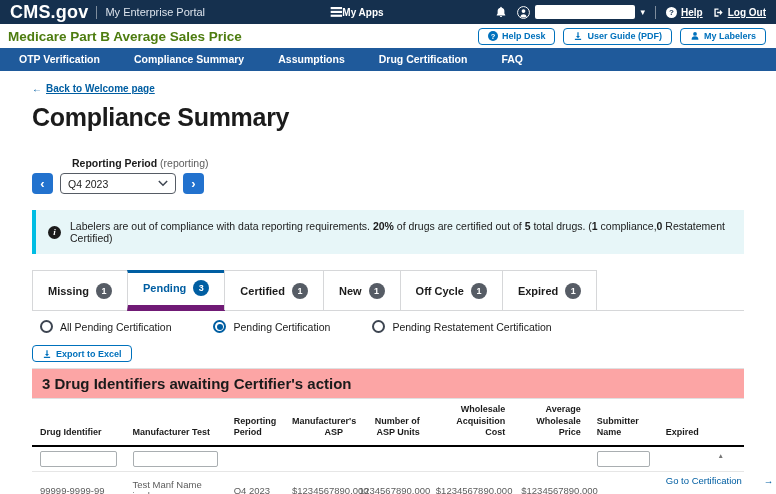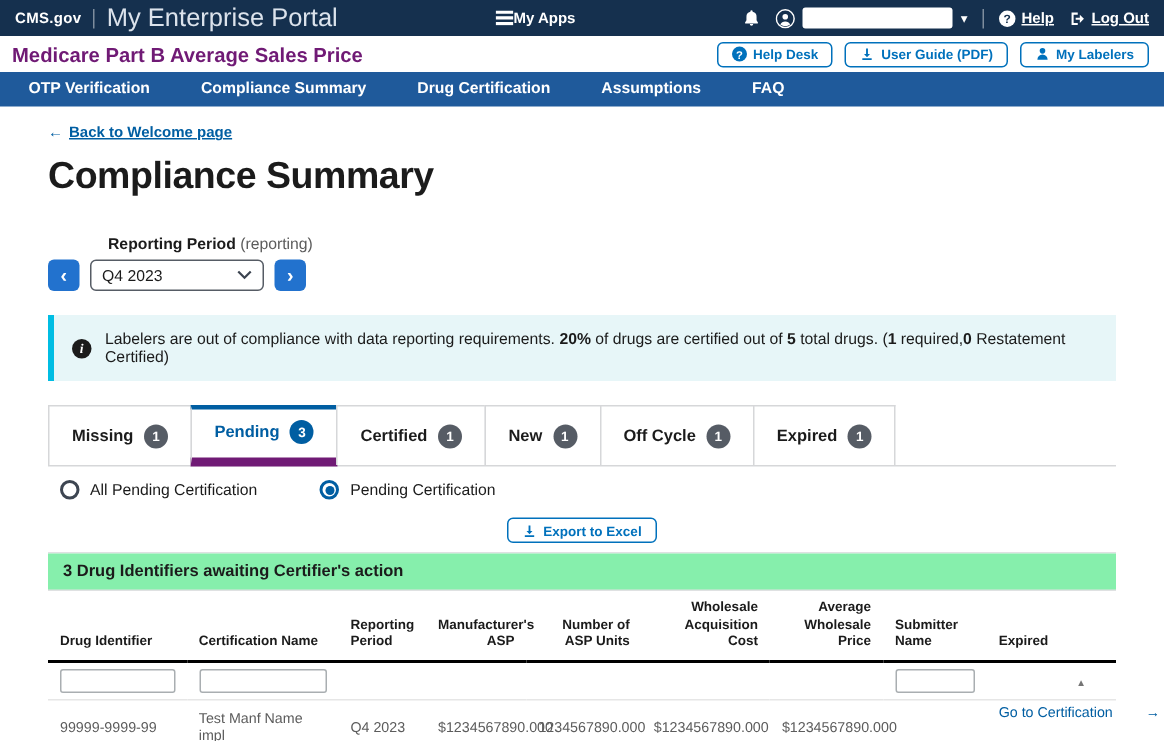--- a/index.html
+++ b/index.html
@@ -9,36 +9,36 @@
   *{box-sizing:border-box}
   html,body{margin:0;padding:0}
   body{
     width:776px;height:494px;overflow:hidden;background:#fff;
     font-family:"Liberation Sans",sans-serif;color:#1b1b1b;position:relative;
   }
   
   .topbar{height:24px;background:var(--navy);display:flex;align-items:center;
     padding:0 10px;color:#fff;position:relative;}
   .brand-group{display:flex;align-items:center;gap:8px}
-  .brand{font-weight:bold;font-size:10px;letter-spacing:.2px}
+  .brand{font-weight:bold;font-size:18px;letter-spacing:.2px}
   .vdiv{width:1px;height:13px;background:rgba(255,255,255,.45)}
-  .portal{font-size:17px;color:#dce3ec;font-weight:300}
+  .portal{font-size:11px;color:#dce3ec;font-weight:300}
   .myapps{position:absolute;left:46%;transform:translateX(-50%);display:flex;
     align-items:center;gap:0;font-size:10px;font-weight:bold;cursor:pointer}
   .top-right{margin-left:auto;display:flex;align-items:center;gap:10px;font-size:10px}
   .redacted-name{width:100px;height:14px;background:#fff;border-radius:2px}
   .caret{font-size:9px;color:#fff;line-height:1}
   .top-link{display:flex;align-items:center;gap:4px;text-decoration:underline;
     color:#fff;font-weight:bold;cursor:pointer}
   .qmark-topbar{width:11px;height:11px;border-radius:50%;background:#fff;color:var(--navy);
     font-size:8px;font-weight:bold;display:flex;align-items:center;justify-content:center;text-decoration:none}
   .user-group{display:flex;align-items:center;gap:5px;cursor:pointer}
   
   .appbar{height:24px;display:flex;align-items:center;padding:0 8px;justify-content:space-between}
-  .app-title{font-size:13.5px;font-weight:bold;color:#701a75}
+  .app-title{font-size:13.5px;font-weight:bold;color:#4d7c0f}
   .appbar-buttons{display:flex;gap:8px;padding-right:2px}
   .btn-outline{height:17px;border:1px solid var(--btnblue);border-radius:4px;background:#fff;
     color:var(--btnblue);font-size:9px;font-weight:bold;display:flex;align-items:center;
     gap:4px;padding:0 9px;cursor:pointer;font-family:inherit}
   .qmark-btn{width:10px;height:10px;border-radius:50%;background:var(--btnblue);color:#fff;
     font-size:7.5px;font-weight:bold;display:flex;align-items:center;justify-content:center}
   
   .nav{height:23px;background:var(--navblue);display:flex;align-items:center;padding:0 2px}
   .nav-item{color:#fff;font-size:10.5px;font-weight:bold;padding:0 17px;cursor:pointer;line-height:23px}
   
@@ -76,25 +76,25 @@
   .badge{min-width:16px;height:16px;padding:0 3px;border-radius:9px;background:var(--badge);
     color:#fff;font-size:9px;font-weight:bold;display:flex;align-items:center;justify-content:center}
   .tab.active .badge{background:var(--primary)}
   
   .radios{margin-top:9px;display:flex;gap:42px;margin-left:8px;font-size:10.5px}
   .radio-opt{display:flex;align-items:center;gap:7px;cursor:pointer}
   .radio{width:13px;height:13px;min-width:13px;border:2px solid #3d4551;border-radius:50%;position:relative}
   .radio.sel{border-color:var(--primary)}
   .radio.sel::after{content:"";position:absolute;inset:1.5px;background:var(--primary);border-radius:50%}
   
-  .export-row{margin-top:12px;display:flex;justify-content:center}
+  .export-row{margin-top:12px;display:flex;justify-content:flex-start}
   
   .table-card{margin-top:6px;border-top:1px solid #dfe1e2;position:relative}
-  .table-title{background:#86efac;border-bottom:1px solid #dfe1e2;padding:6px 10px;
-    font-size:11px;font-weight:bold}
+  .table-title{background:#fca5a5;border-bottom:1px solid #dfe1e2;padding:6px 10px;
+    font-size:15px;font-weight:bold}
   table{width:100%;border-collapse:collapse;table-layout:fixed;font-size:9.5px}
   col.c-id{width:13%} col.c-manu{width:14.2%} col.c-period{width:8.2%}
   col.c-asp{width:9.4%} col.c-units{width:10.8%} col.c-wac{width:12%}
   col.c-awp{width:10.6%} col.c-sub{width:9.7%} col.c-act{width:12.1%}
   thead th{font-size:9px;text-align:left;vertical-align:bottom;padding:5px 8px 6px;
     border-bottom:2px solid #000000;font-weight:bold;color:#1b1b1b;line-height:1.3}
   thead th.num{text-align:right}
   tr.filter-row td{padding:4px 8px;border-bottom:1px solid #e6e6e6}
   .filter-input{height:16px;border:1px solid #a9aeb1;border-radius:2px;width:100%;
     max-width:92px;font-family:inherit;font-size:9px;padding:0 4px}
@@ -170,22 +170,22 @@
           <path d="M2.5 14a5.5 5.5 0 0 1 11 0z" fill="#0071bc"></path>
       </svg>
       <span>My Labelers</span>
     </button>
   </div>
 </div>
 
 <div class="nav">
   <span class="nav-item">OTP Verification</span>
   <span class="nav-item">Compliance Summary</span>
+  <span class="nav-item">Assumptions</span>
   <span class="nav-item">Drug Certification</span>
-  <span class="nav-item">Assumptions</span>
   <span class="nav-item">FAQ</span>
 </div>
 
 <div class="content">
 
   <div class="back-link">
     <span>←</span>
     <span class="lbl">Back to Welcome page</span>
   </div>
 
@@ -204,21 +204,21 @@
           <path d="M1 1l5 5 5-5" stroke="#3d4551" stroke-width="1.8" fill="none"></path>
         </svg>
       </div>
       <button class="stepper">›</button>
     </div>
   </div>
 
   <div class="alert">
     <span class="info-icon">i</span>
     <span>
-      <span>Labelers are out of compliance with data reporting requirements. </span><b>20%</b><span> of drugs are certified out of </span><b>5</b><span> total drugs. (</span><b>1</b><span> required,</span><b>0</b><span> Restatement Certified)</span>
+      <span>Labelers are out of compliance with data reporting requirements. </span><b>20%</b><span> of drugs are certified out of </span><b>5</b><span> total drugs. (</span><b>1</b><span> compliance,</span><b>0</b><span> Restatement Certified)</span>
     </span>
   </div>
 
   <div class="tabs">
     <div class="tab">
       <span>Missing</span>
       <span class="badge">1</span>
     </div>
     <div class="tab active">
       <span>Pending</span>
@@ -243,20 +243,24 @@
   </div>
 
   <div class="radios">
     <label class="radio-opt">
       <span class="radio"></span>
       <span>All Pending Certification</span>
     </label>
     <label class="radio-opt">
       <span class="radio sel"></span>
       <span>Pending Certification</span>
+    </label>
+    <label class="radio-opt">
+      <span class="radio"></span>
+      <span>Pending Restatement Certification</span>
     </label>
   </div>
 
   <div class="export-row">
     <button class="btn-outline">
       <svg width="10" height="10" viewBox="0 0 16 16">
         <path fill="#0071bc" d="M7 2h2v6h2.2L8 11.4 4.8 8H7zM3 12.5h10v2H3z"></path>
       </svg>
       <span>Export to Excel</span>
     </button>
@@ -272,21 +276,21 @@
           <col class="c-asp">
         <col class="c-units">
           <col class="c-wac">
           <col class="c-awp">
           <col class="c-sub">
           <col class="c-act">
       </colgroup>
       <thead>
         <tr>
           <th>Drug Identifier</th>
-          <th>Certification Name</th>
+          <th>Manufacturer Test</th>
           <th>Reporting Period</th>
           <th class="num">Manufacturer's ASP</th>
           <th class="num">Number of ASP Units</th>
           <th class="num">Wholesale Acquisition Cost</th>
           <th class="num">Average Wholesale Price</th>
           <th>Submitter Name</th>
           <th>Expired</th>
         </tr>
       </thead>
       <tbody>

